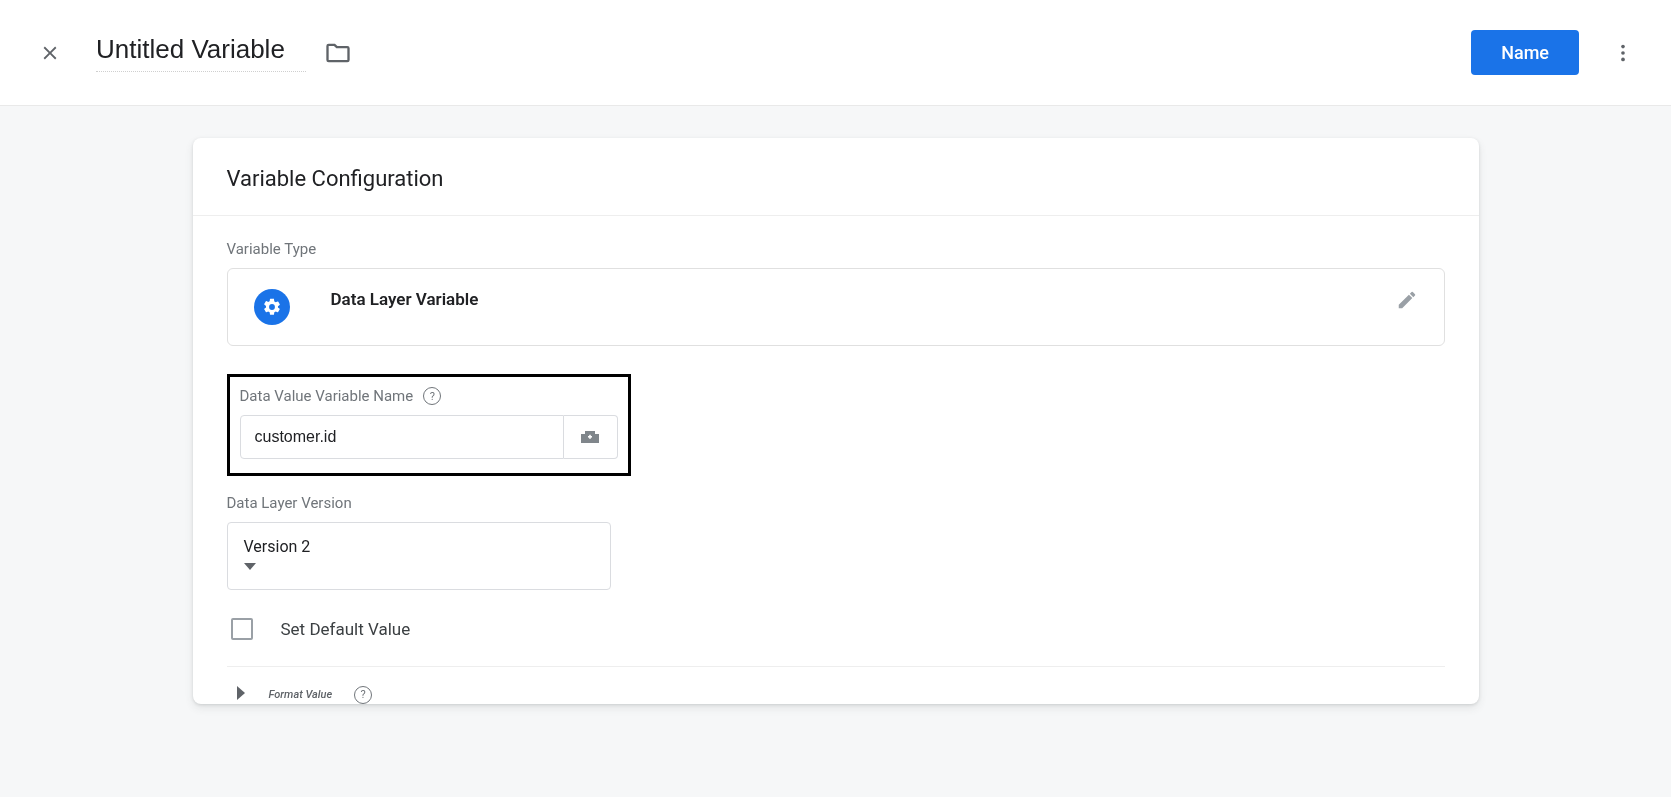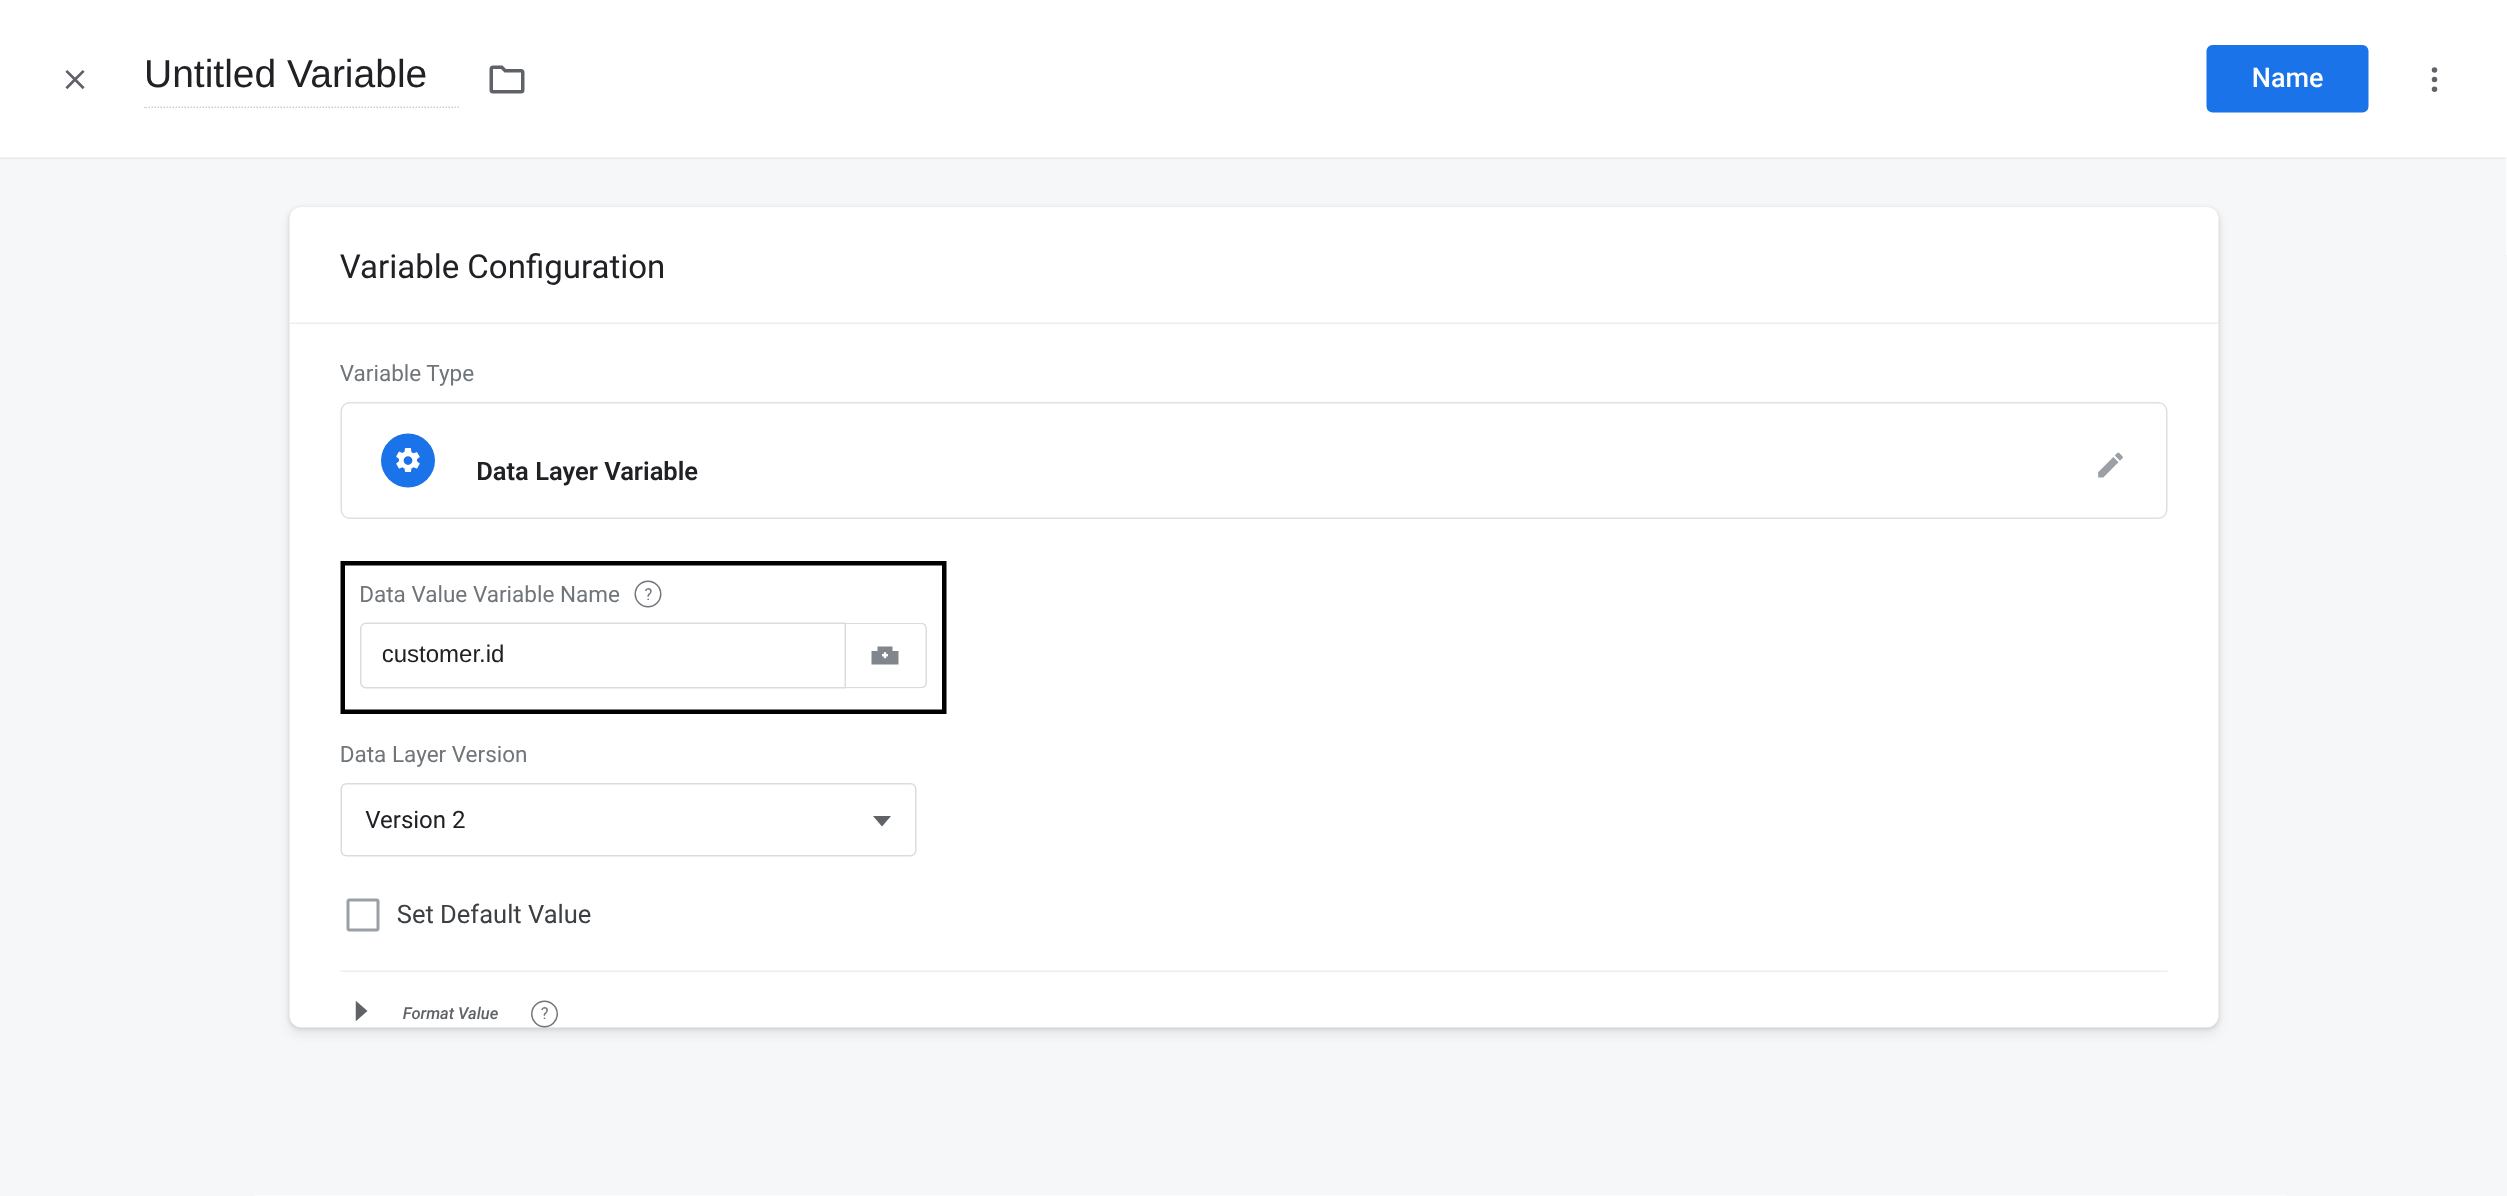--- a/index.html
+++ b/index.html
@@ -82,24 +82,25 @@
     .card-body { padding: 24px 34px 0 34px; }
     .label {
       font-size: 15px;
       color: #70757a;
       margin-bottom: 10px;
     }
     .type-row {
       border: 1px solid #e0e0e0;
       border-radius: 6px;
       display: flex;
-      align-items: flex-end;
+      align-items: flex-start;
       padding: 20px 26px;
       margin-bottom: 28px;
       cursor: pointer;
+      gap: 13px;
     }
     .type-icon {
       width: 36px; height: 36px;
       background: #1a73e8;
       border-radius: 50%;
       display: flex; align-items: center; justify-content: center;
       margin-right: 28px;
       flex-shrink: 0;
     }
     .type-name {
@@ -153,29 +154,30 @@
     }
     .select-field {
       border: 1px solid #dadce0;
       border-radius: 4px;
       padding: 14px 16px;
       font-size: 16px;
       color: #202124;
       width: 384px;
       display: flex;
       justify-content: space-between;
-      align-items: flex-end;
+      align-items: flex-start;
       cursor: pointer;
       margin-bottom: 28px;
+      flex-direction: column;
     }
     .dropdown-icon { color: #5f6368; }
     .checkbox-row {
       display: flex;
       align-items: center;
-      gap: 12px;
+      gap: 28px;
       margin-bottom: 26px;
       cursor: pointer;
       padding-left: 4px;
     }
     .checkbox {
       width: 22px; height: 22px;
       border: 2px solid #9aa0a6;
       border-radius: 2px;
     }
     .checkbox-label { font-size: 17px; color: #3c4043; }

